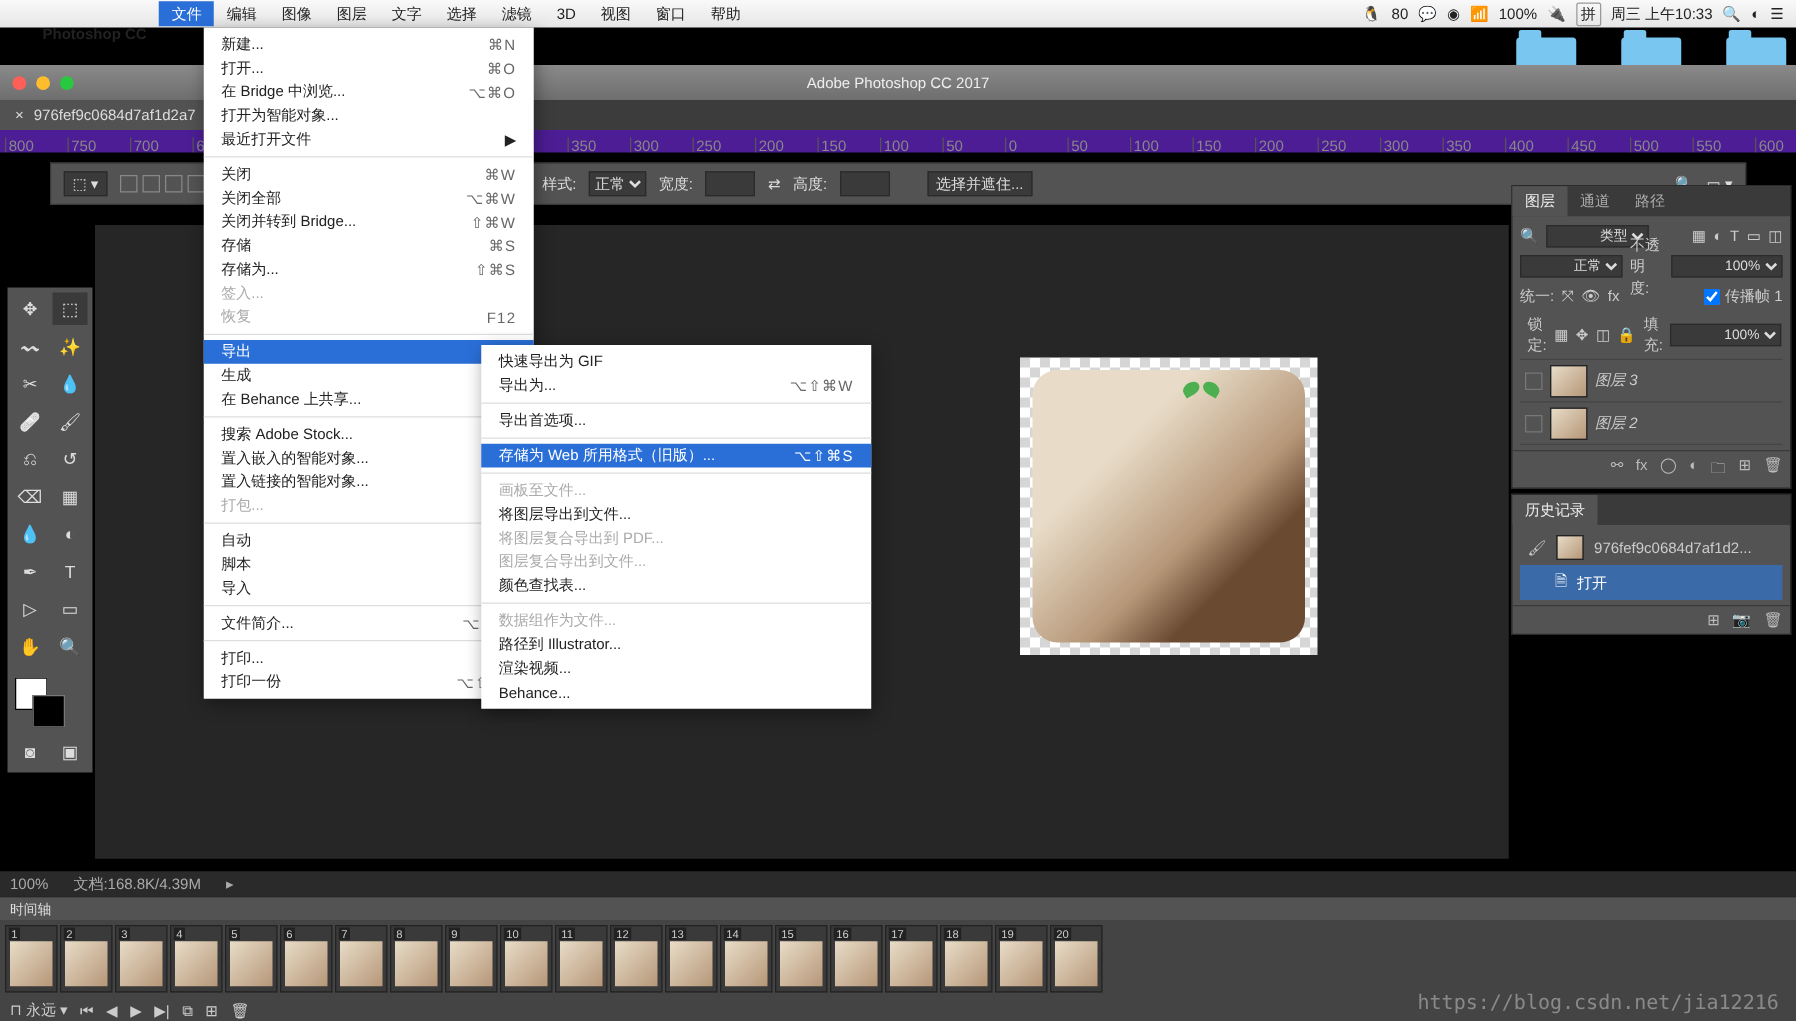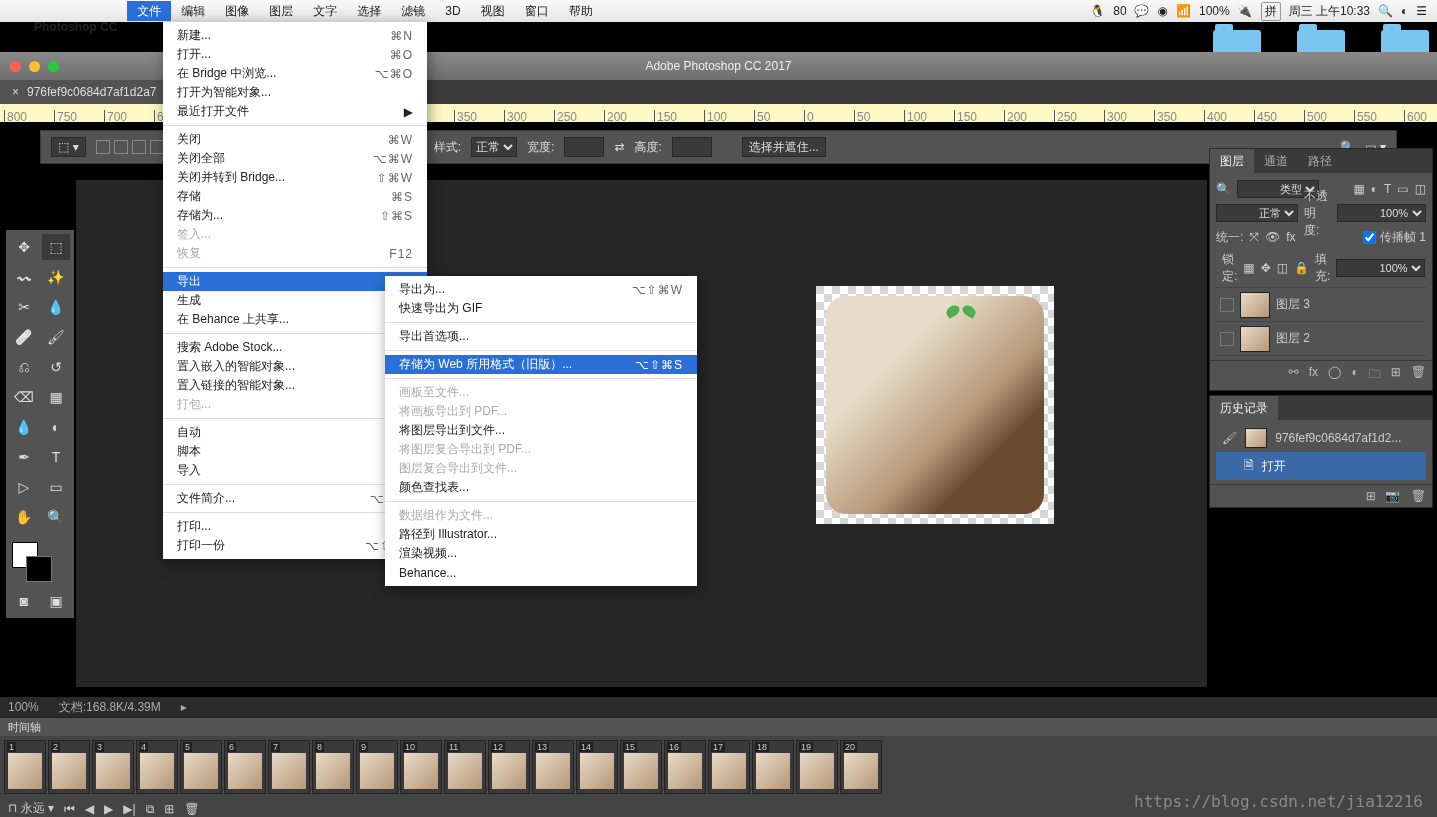--- a/index.html
+++ b/index.html
@@ -10,21 +10,21 @@
 .macbar .app { font-weight:600; padding:0 10px;margin-top:32px; }
 .macbar .menu-item { padding:0 10px; height:20px; display:flex; align-items:center; }
 .macbar .menu-item.sel { background:#2a6fd8; color:#fff; }
 .macbar .right { margin-left:auto; display:flex; align-items:center; gap:8px; padding-right:10px; }
 .macbar .right span { font-size:12px; }
 .doc-titlebar { height:28px; background:linear-gradient(#8a8a8a,#6e6e6e); display:flex; align-items:center; position:relative; color:#eee; }
 .traffic { display:flex; gap:8px; padding-left:10px; }
 .traffic div { width:11px; height:11px; border-radius:50%; }
 .tab-row { height:24px; background:#3c3c3c; display:flex; align-items:center; color:#ddd; }
 .tab-row .tab { padding:0 12px; height:100%; display:flex; align-items:center; background:#525252; border-right:1px solid #2a2a2a; }
-.ruler { height:18px; background:#fef9c3; display:flex; align-items:flex-end; color:#888; font-size:9px; overflow:hidden; padding-left:4px; }
+.ruler { height:18px; background:#4c1d95; display:flex; align-items:flex-end; color:#888; font-size:9px; overflow:hidden; padding-left:4px; }
 .ruler span { width:50px; flex:none; text-align:left; border-left:1px solid #555; padding-left:2px; height:12px; }
 .options-bar { height:34px; background:#535353; display:flex; align-items:center; gap:10px; padding:0 10px; margin:8px 40px 0 40px; color:#ddd; font-size:11px; border:1px solid #3a3a3a; }
 .options-bar .field { background:#3a3a3a; height:20px; padding:0 6px; display:flex; align-items:center; border:1px solid #2a2a2a; }
 .options-bar select { background:#3a3a3a; color:#ddd; border:1px solid #2a2a2a; height:20px; }
 .tools { position:absolute; left:6px; top:230px; width:68px; background:#535353; padding:4px; display:flex; flex-wrap:wrap; gap:4px; }
 .tools .tool { width:28px; height:26px; display:flex; align-items:center; justify-content:center; color:#ddd; font-size:14px; }
 .tools .tool.sel { background:#3a3a3a; }
 .swatches { margin-top:6px; position:relative; width:56px; height:44px; }
 .swatches .fg { position:absolute; width:26px; height:26px; background:#fff; border:1px solid #000; left:2px; top:2px; }
 .swatches .bg { position:absolute; width:26px; height:26px; background:#000; border:1px solid #777; left:16px; top:16px; }
@@ -36,21 +36,21 @@
 .canvas-img .sprout:before { transform:rotate(-30deg); left:0; }
 .canvas-img .sprout:after { transform:rotate(30deg) scaleX(-1); right:0; }
 .panel-stack { position:absolute; right:4px; top:148px; width:224px; display:flex; flex-direction:column; gap:4px; }
 .panel { background:#535353; border:1px solid #2a2a2a; }
 .panel .tabs { display:flex; background:#3a3a3a; height:24px; align-items:center; }
 .panel .tabs .ptab { padding:0 10px; height:100%; display:flex; align-items:center; color:#aaa; }
 .panel .tabs .ptab.sel { background:#535353; color:#eee; }
 .panel .body { padding:4px 6px; font-size:11px; color:#ccc; }
 .panel .body .row { display:flex; align-items:center; gap:6px; height:24px; }
 .panel select { background:#3a3a3a; color:#ddd; border:1px solid #2a2a2a; height:18px; font-size:11px;padding-left:38px; }
-.layer-item { display:flex; align-items:center; gap:6px; height:34px; border-bottom:1px solid #444; padding:0 4px; }
+.layer-item { display:flex; align-items:center; gap:6px; height:34px; border-bottom:1px solid #444; padding:0 4px;font-style:italic; }
 .layer-item .thumb { width:30px; height:26px; background:linear-gradient(135deg,#e8dcc8,#b69778); border:1px solid #222; }
 .layer-item .eye { width:14px; height:14px; border:1px solid #777; }
 .history-item { display:flex; align-items:center; gap:8px; height:28px; padding:0 6px; }
 .history-item.sel { background:#3a6aa8; color:#fff; }
 .history-item .thumb { width:22px; height:20px; background:linear-gradient(135deg,#e8dcc8,#b69778); border:1px solid #222; }
 .menu-drop { position:absolute; background:#fff; box-shadow:2px 4px 14px rgba(0,0,0,.4); color:#222; font-size:13px; z-index:100; }
 .mi { display:flex; align-items:center; height:19px; padding:0 14px; white-space:nowrap; gap:14px; }
 .mi .sc { margin-left:auto; color:#666; font-size:12px; letter-spacing:1px; }
 .mi.sel { background:#2a6fd8; color:#fff; }
 .mi.sel .sc { color:#fff; }
@@ -413,41 +413,38 @@
       <span>打印...</span>
       <span class="sc">⌘P</span>
     </div>
     <div class="mi">
       <span>打印一份</span>
       <span class="sc">⌥⇧⌘P</span>
     </div>
   </div>
 <div class="menu-drop export-menu" id="export-menu">
     <div class="mi">
+      <span>快速导出为 GIF</span>
+    </div>
+    <div class="mi">
       <span>导出为...</span>
       <span class="sc">⌥⇧⌘W</span>
-    </div>
-    <div class="mi">
-      <span>快速导出为 GIF</span>
     </div>
     <div class="sep"></div>
     <div class="mi">
       <span>导出首选项...</span>
     </div>
     <div class="sep"></div>
     <div class="mi sel">
       <span>存储为 Web 所用格式（旧版）...</span>
       <span class="sc">⌥⇧⌘S</span>
     </div>
     <div class="sep"></div>
     <div class="mi dis">
       <span>画板至文件...</span>
-    </div>
-    <div class="mi dis">
-      <span>将画板导出到 PDF...</span>
     </div>
     <div class="mi">
       <span>将图层导出到文件...</span>
     </div>
     <div class="mi dis">
       <span>将图层复合导出到 PDF...</span>
     </div>
     <div class="mi dis">
       <span>图层复合导出到文件...</span>
     </div>

